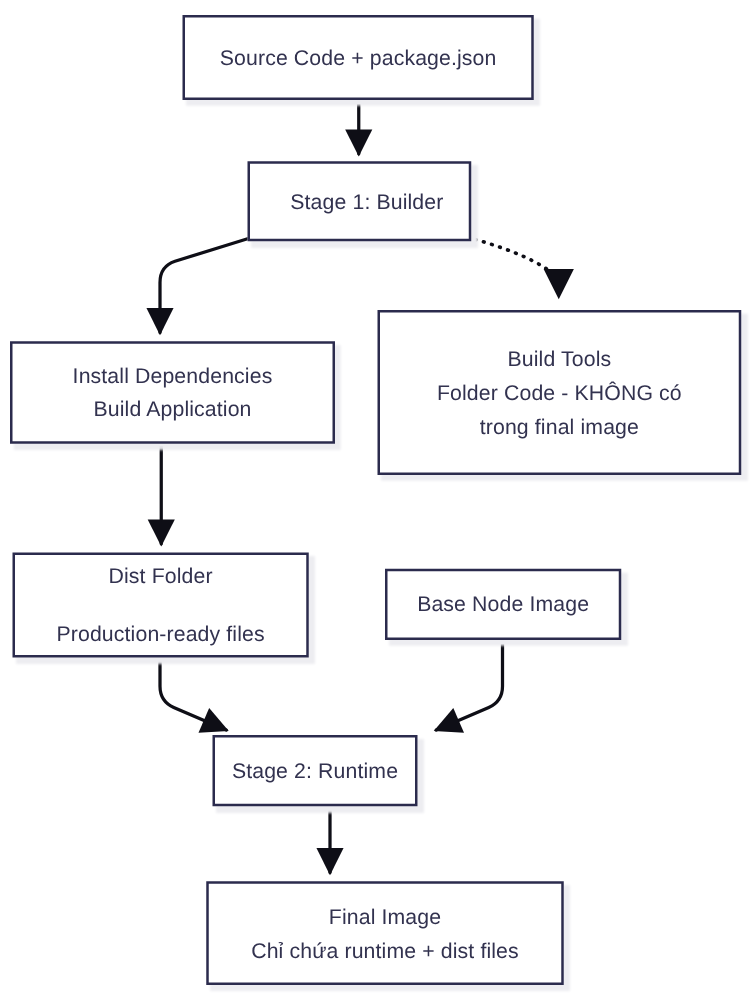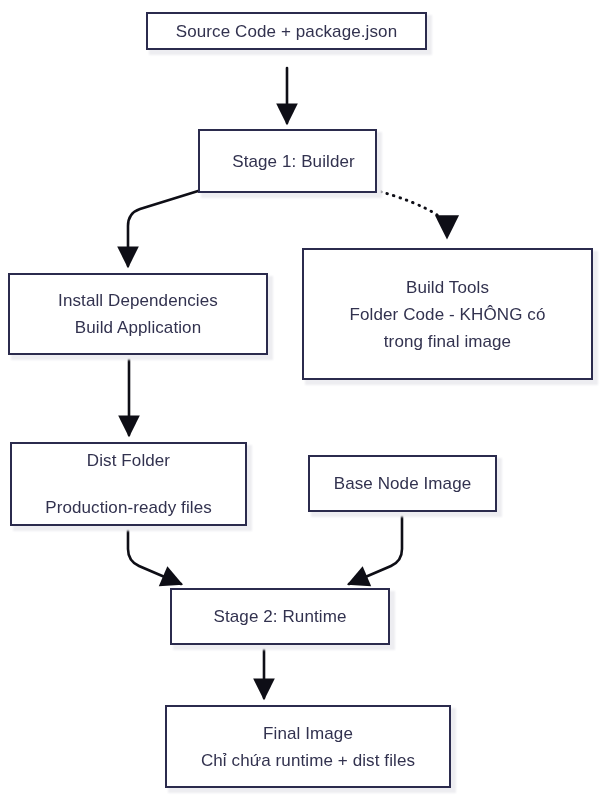--- a/index.html
+++ b/index.html
@@ -72,21 +72,21 @@
     </defs>
     <path class="edge" d="M287,68 V123" marker-end="url(#arrow)"></path>
     <path class="edge" d="M211,187 L140,209 Q128,213 128,226 V266" marker-end="url(#arrow)"></path>
     <path class="edge dotted" d="M367,188 Q418,201 440,217 Q447,223 447,237" marker-end="url(#arrow)"></path>
     <path class="edge" d="M129,357 V435" marker-end="url(#arrow)"></path>
     <path class="edge" d="M128,528 V549 Q128,561 139,566 L181,584" marker-end="url(#arrow)"></path>
     <path class="edge" d="M402,514 V549 Q402,561 391,566 L349,584" marker-end="url(#arrow)"></path>
     <path class="edge" d="M264,647 V698" marker-end="url(#arrow)"></path>
   </svg>
 
-  <div class="node" style="left:146px;top:12px;width:281px;height:38px;">
+  <div class="node" style="left:146px;top:12px;width:281px;height:68px;">
     <div class="line">Source Code + package.json</div>
   </div>
 
   <div class="node" style="left:198px;top:129px;width:179px;height:64px;padding-left:12px;">
     <div class="line">Stage 1: Builder</div>
   </div>
 
   <div class="node" style="left:8px;top:273px;width:260px;height:82px;">
     <div class="line">Install Dependencies</div>
     <div class="line">Build Application</div>
@@ -100,21 +100,21 @@
 
   <div class="node" style="left:10px;top:442px;width:237px;height:84px;gap:20px;">
     <div class="line">Dist Folder</div>
     <div class="line">Production-ready files</div>
   </div>
 
   <div class="node" style="left:308px;top:455px;width:189px;height:57px;">
     <div class="line">Base Node Image</div>
   </div>
 
-  <div class="node" style="left:170px;top:588px;width:220px;height:57px;">
+  <div class="node" style="left:170px;top:588px;width:164px;height:57px;">
     <div class="line">Stage 2: Runtime</div>
   </div>
 
   <div class="node" style="left:122px;top:705px;width:286px;height:83px;margin-left:43px;">
     <div class="line">Final Image</div>
     <div class="line">Chỉ chứa runtime + dist files</div>
   </div>
 
 </div>
 

